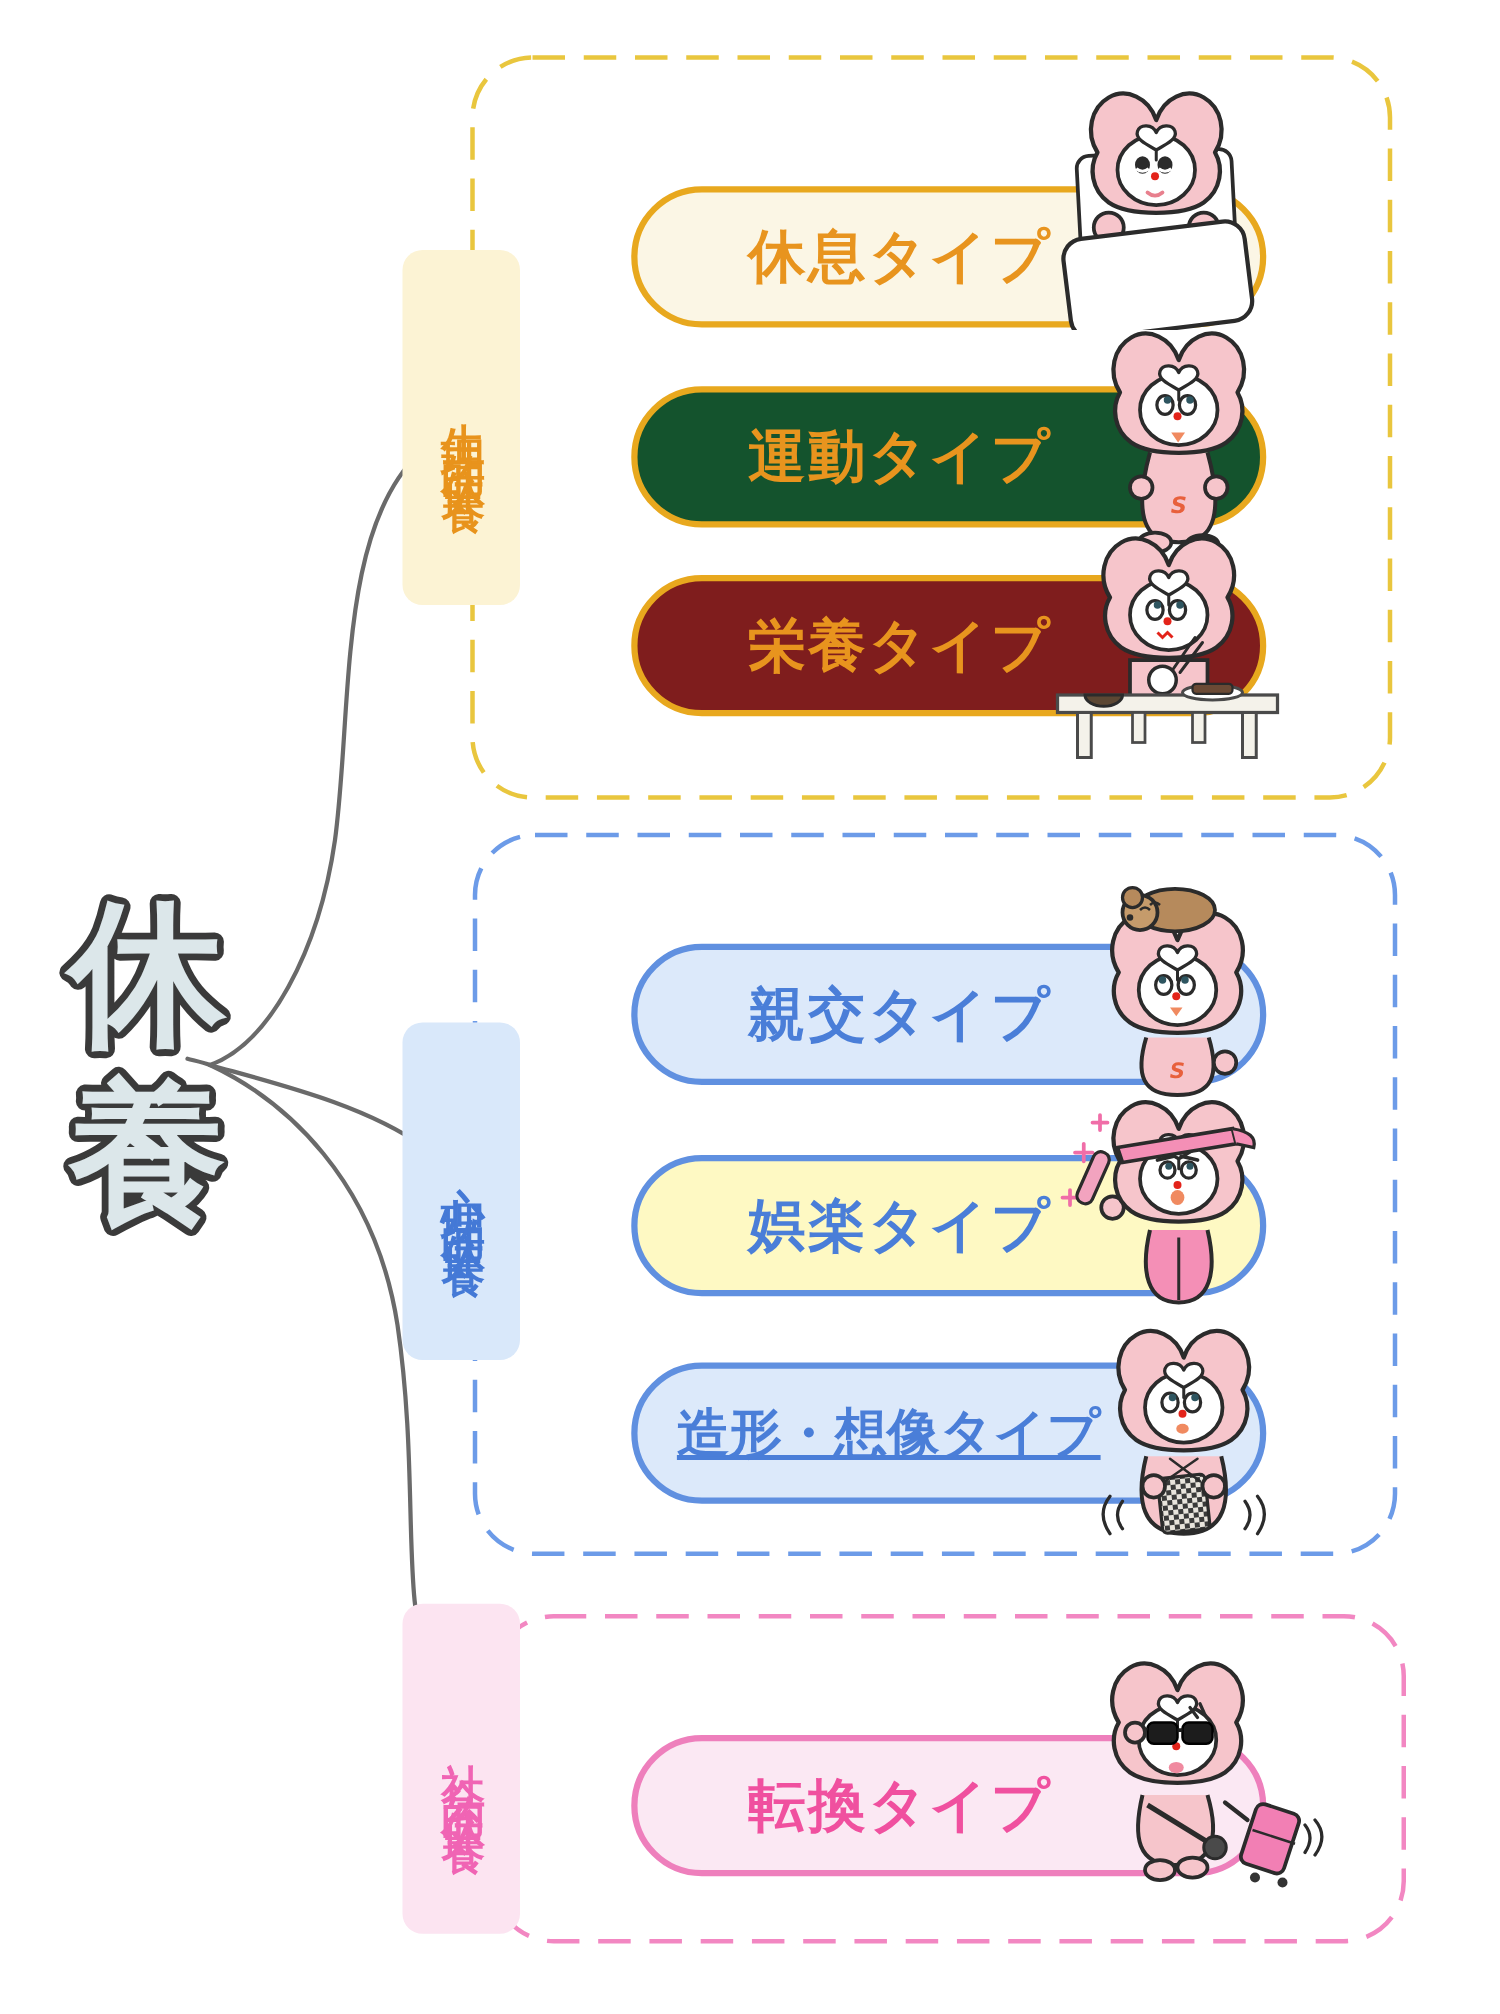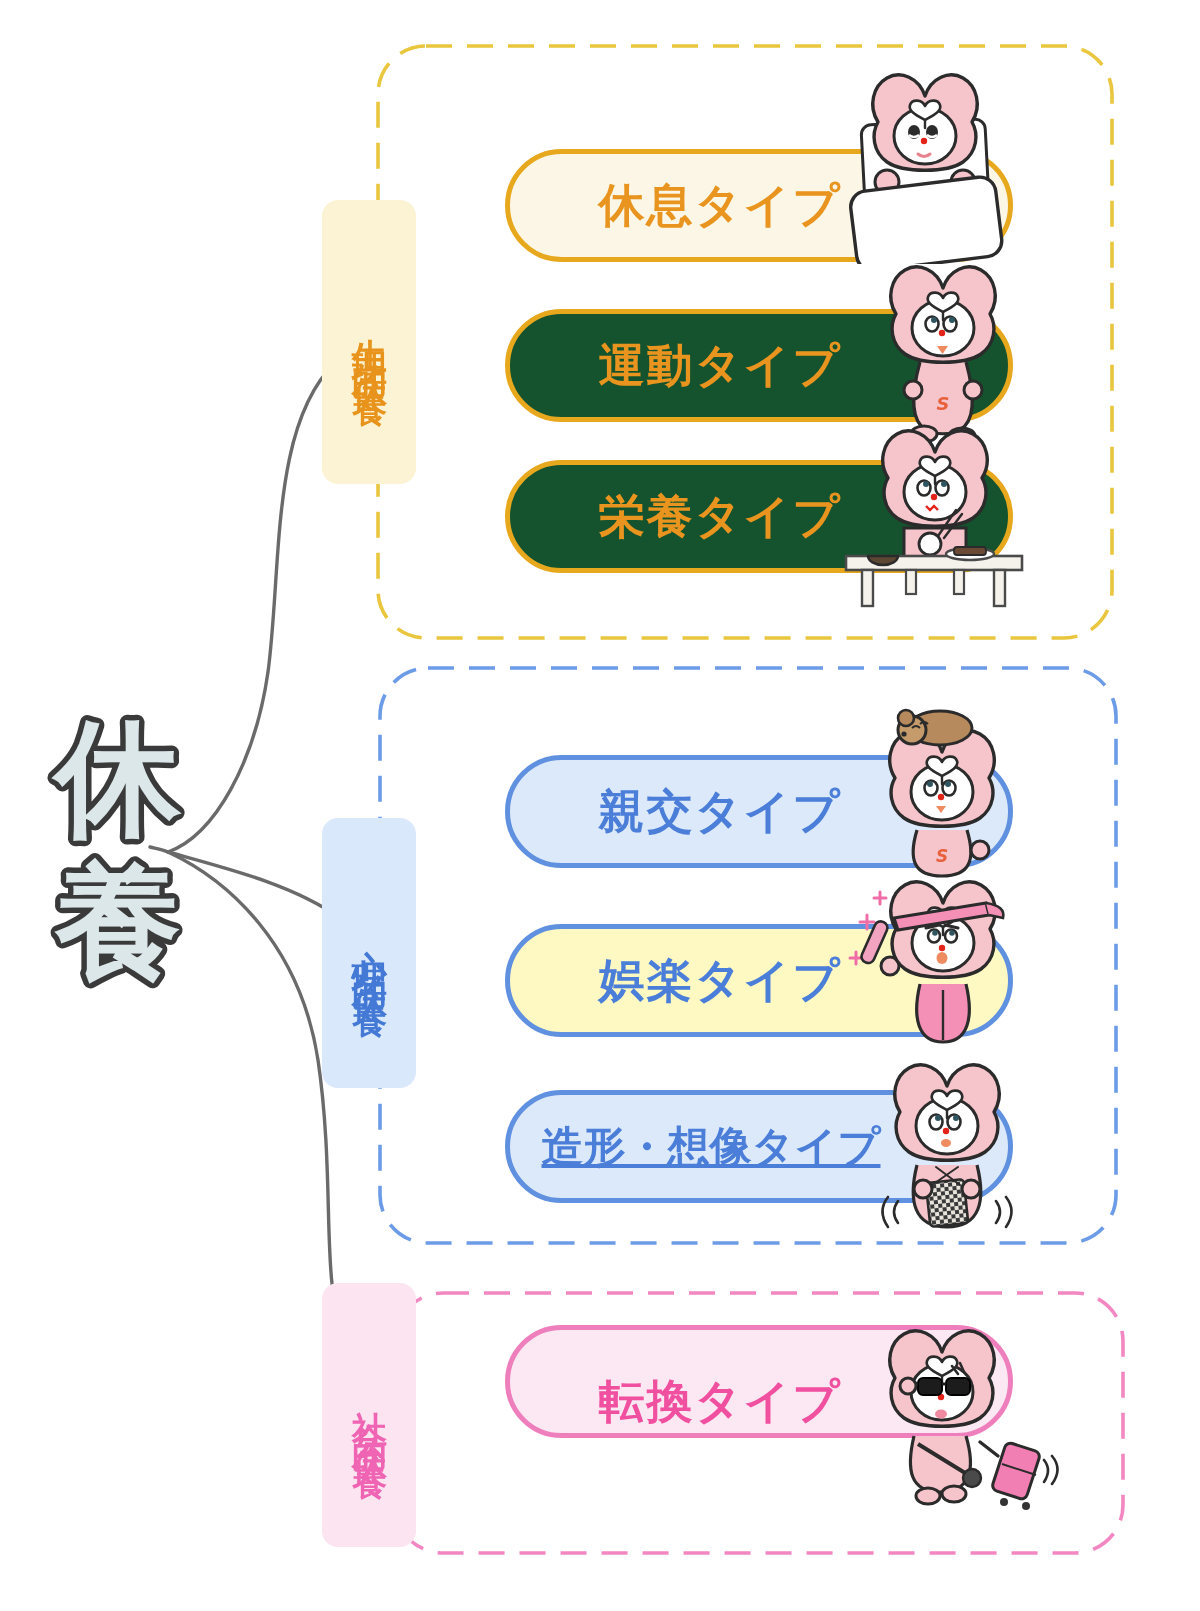--- a/index.html
+++ b/index.html
@@ -73,35 +73,35 @@
   <div class="vlabel" style="top: 1283px; height: 264px; background-color: rgb(252, 228, 241); color: rgb(240, 100, 180);">
     <span>社会的休養</span>
   </div>
 
   <div class="pill" style="top: 124px; border-color: rgb(232, 168, 30); background-color: rgb(251, 246, 229); color: rgb(232, 148, 30); margin-top: 25px;">
     <span>休息タイプ</span>
   </div>
   <div class="pill" style="top: 290px; border-color: rgb(232, 168, 30); background-color: #14532d; color: rgb(232, 148, 30); margin-top: 19px;">
     <span>運動タイプ</span>
   </div>
-  <div class="pill" style="top: 460px; border-color: rgb(232, 168, 30); background-color: #14532d; color: rgb(232, 148, 30);">
+  <div class="pill" style="top: 460px; border-color: rgb(232, 168, 30); background-color: #7f1d1d; color: rgb(232, 148, 30);">
     <span>栄養タイプ</span>
   </div>
 
   <div class="pill" style="top: 755px; border-color: rgb(96, 144, 224); background-color: rgb(220, 233, 250); color: rgb(74, 126, 216); text-align: right;">
     <span>親交タイプ</span>
   </div>
   <div class="pill" style="top: 924px; border-color: rgb(96, 144, 224); background-color: #fef9c3; color: rgb(74, 126, 216);">
     <span>娯楽タイプ</span>
   </div>
   <div class="pill long" style="top: 1090px; border-color: rgb(96, 144, 224); background-color: rgb(220, 233, 250); color: rgb(74, 126, 216);">
     <span>造形・想像タイプ</span>
   </div>
 
-  <div class="pill" style="top: 1325px; border-color: rgb(238, 127, 188); background-color: rgb(251, 232, 243); color: rgb(240, 80, 159); align-items: flex-end;">
+  <div class="pill" style="top: 1388px; border-color: rgb(238, 127, 188); background-color: rgb(251, 232, 243); color: rgb(240, 80, 159);">
     <span>転換タイプ</span>
   </div>
 
   <svg class="chara" style="left:835px;top:64px;" width="180" height="200" viewBox="0 0 180 200">
     <rect x="28" y="58" width="124" height="86" rx="10" fill="#FFFFFF" stroke="#2B2B2B" stroke-width="3" transform="rotate(-3 90 100)"></rect>
     <circle cx="52" cy="118" r="12" fill="#F6C5CB" stroke="#2B2B2B" stroke-width="3"></circle>
     <circle cx="128" cy="118" r="12" fill="#F6C5CB" stroke="#2B2B2B" stroke-width="3"></circle>
     <use href="#bh" xlink:href="#bh" transform="translate(30,6)"></use>
     <g>
       <ellipse cx="79" cy="68" rx="6" ry="7" fill="#2B2B2B"></ellipse>

